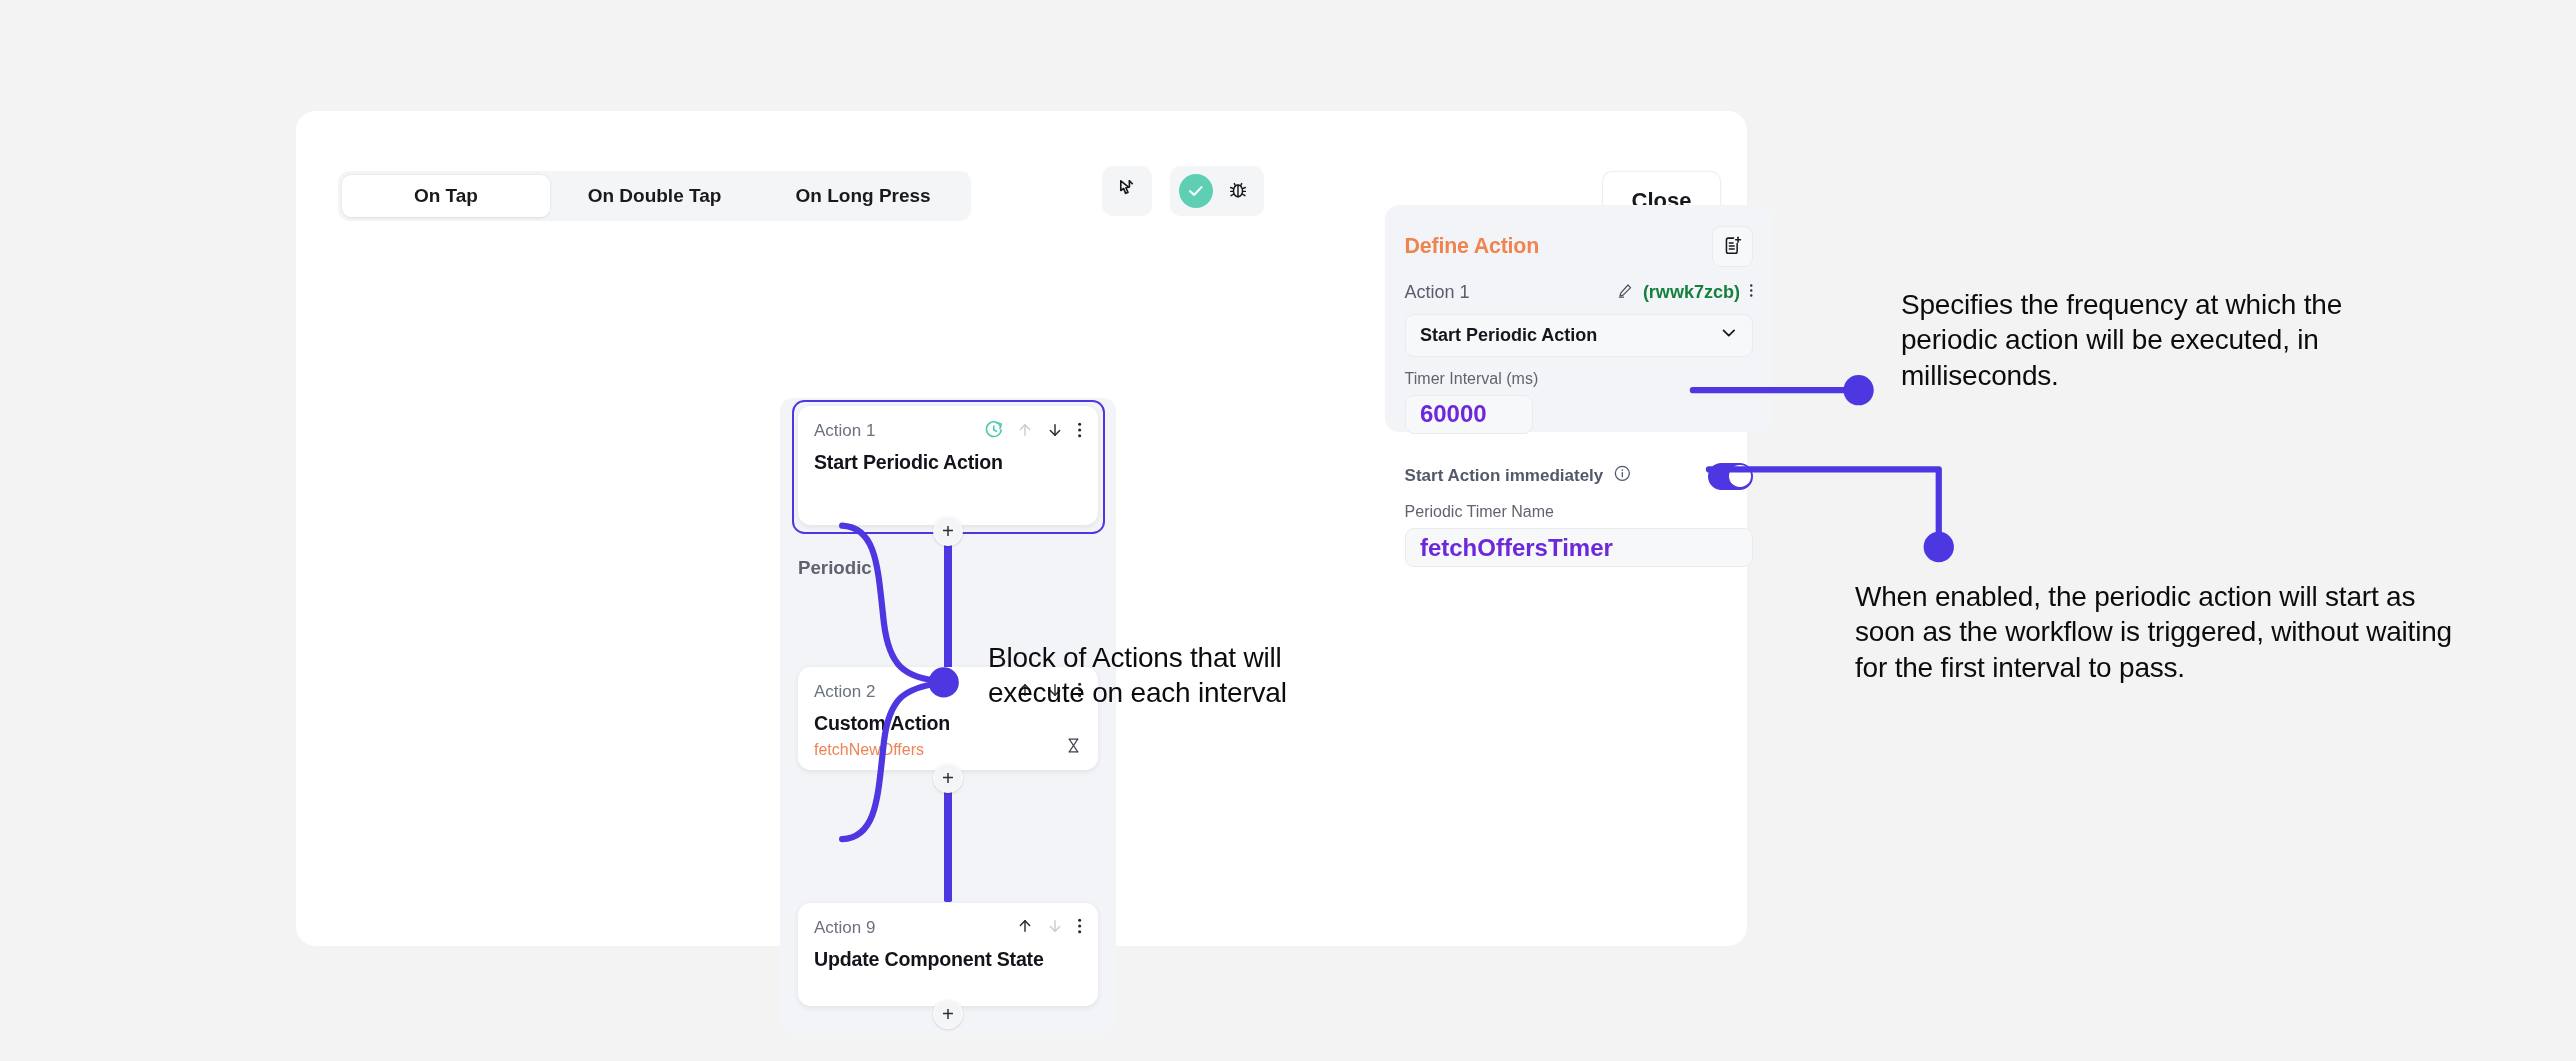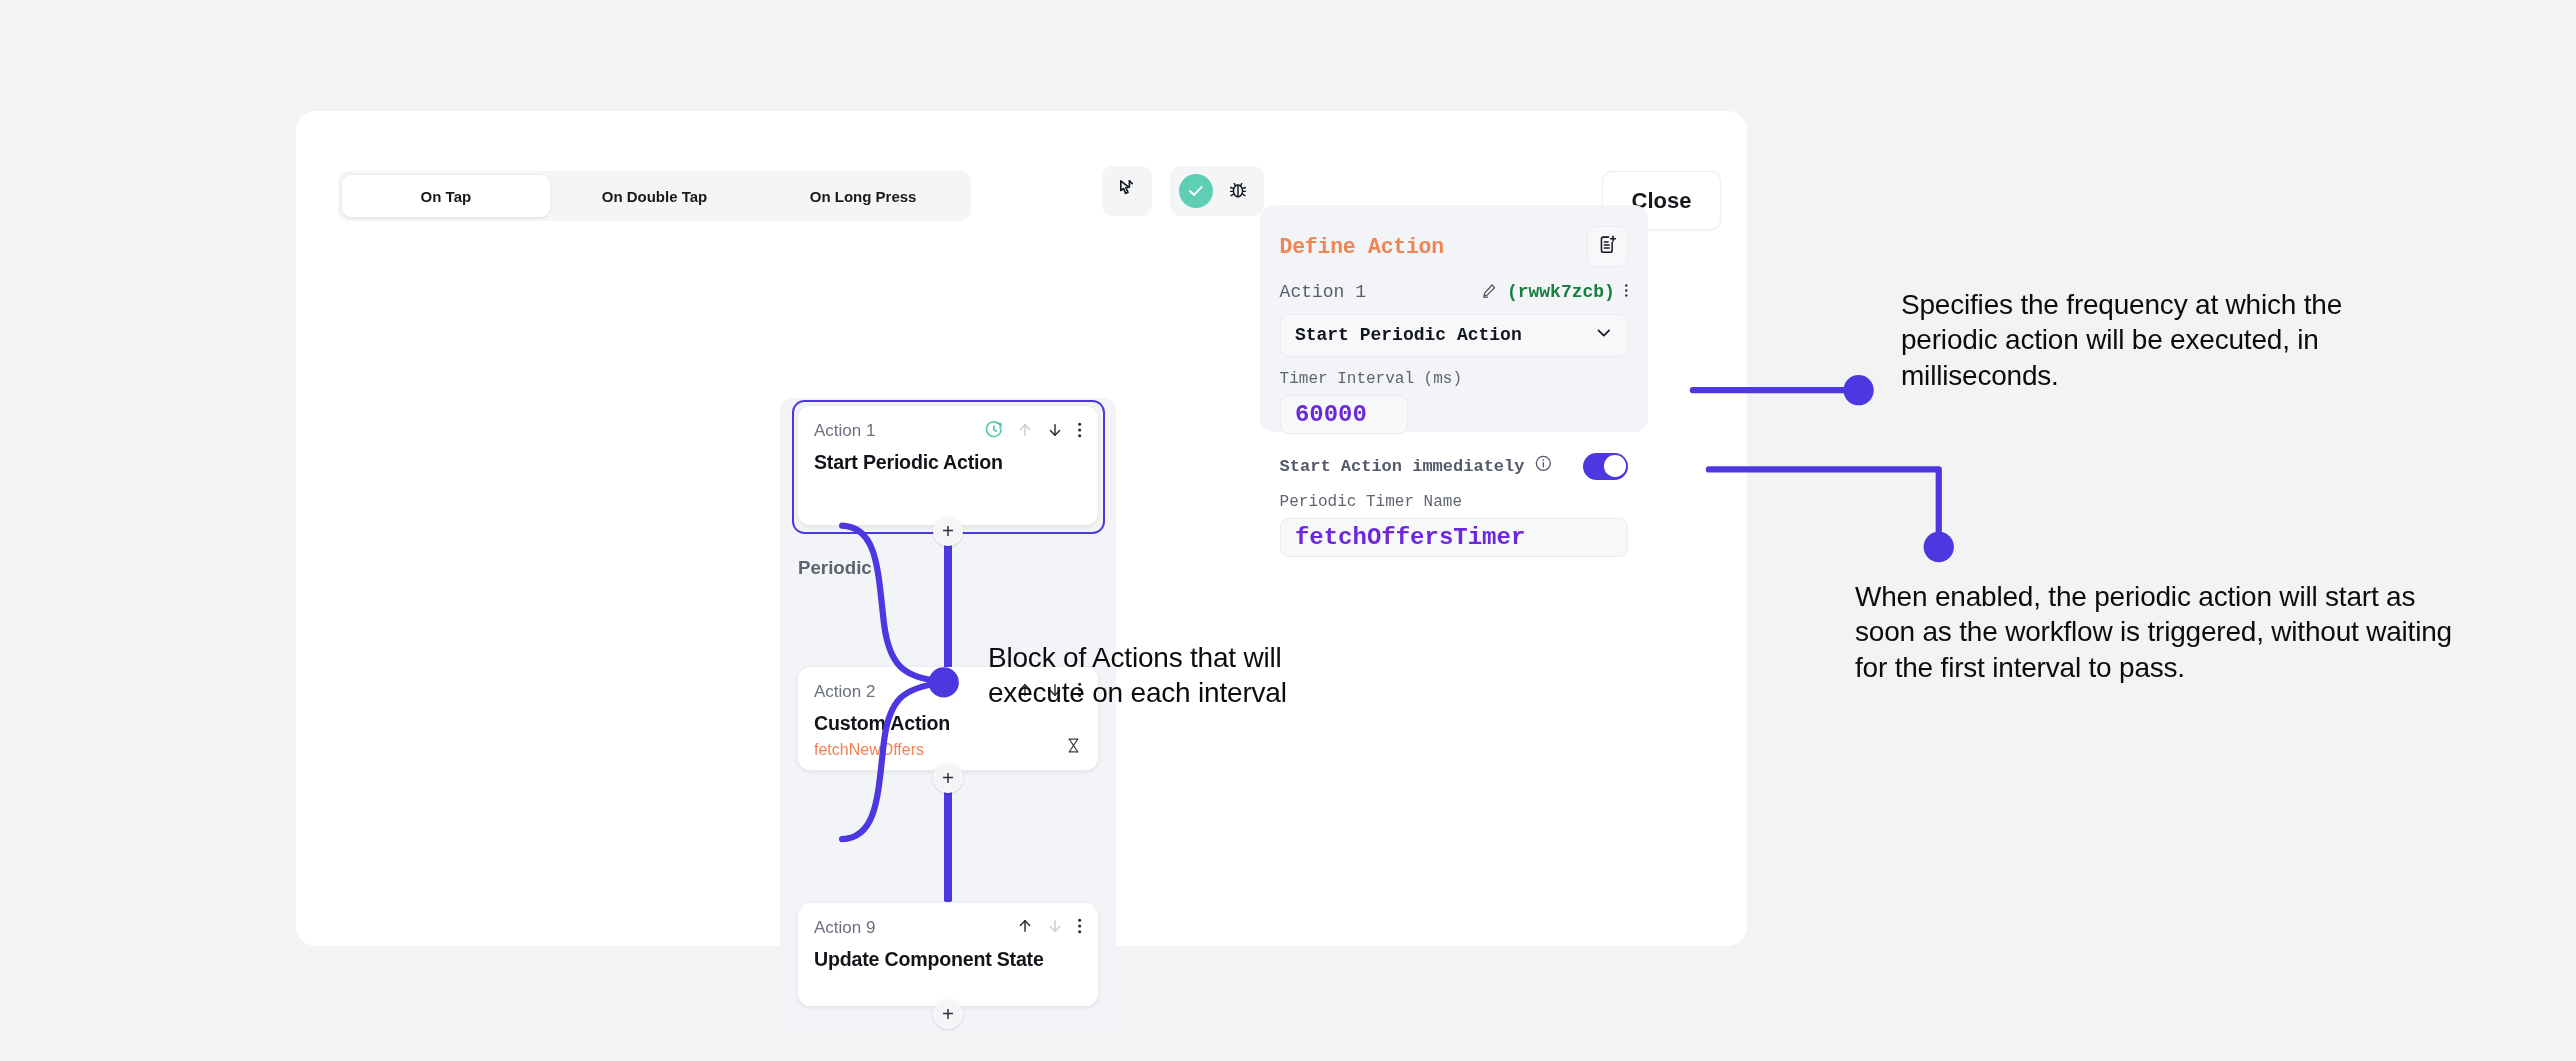--- a/index.html
+++ b/index.html
@@ -31,21 +31,21 @@
     display: flex;
     align-items: center;
     padding: 3.6px;
   }
   .tab {
     flex: 1 1 0;
     height: 100%;
     display: flex;
     align-items: center;
     justify-content: center;
-    font-size: 15px;
+    font-size: 19px;
     font-weight: bold;
     color: #1a1a1c;
     border-radius: 9px;
     cursor: pointer;
   }
   .tab.active {
     background: #ffffff;
     box-shadow: 0 0.9px 2.7px rgba(16,24,40,.10);
   }
 
@@ -155,27 +155,26 @@
     font-size: 20.5px; color: #2b2f38; line-height: 1;
     cursor: pointer;
   }
   #plus-1 { left: 153px; top: 118px; }
   #plus-2 { left: 153px; top: 365px; }
   #plus-3 { left: 153px; top: 601px; }
 
   
   .define-panel {
     position: absolute;
-    left: 1260px; top: 205px;
+    left: 1385px; top: 205px;
     width: 388px; height: 221px;
     background: #f3f4f7;
     border-radius: 14.3px;
     padding: 21.4px 19.6px;
     height: 227px;
-    font-family: Liberation Mono, monospace;
   }
   .define-panel { height: 227px; }
   .panel-head {
     display: flex; align-items: center; justify-content: space-between;
     height: 41px;
   }
   .panel-title { font-size: 21.4px; font-weight: bold; color: #ef8450; letter-spacing: -0.2px; }
   .panel-head-btn {
     width: 41px; height: 41px;
     background: #f7f8fa;
@@ -215,21 +214,21 @@
     border: 0.9px solid #e9ebef;
     border-radius: 9px;
     display: flex; align-items: center;
     padding: 0 14.3px;
     font-size: 24px; font-weight: bold; color: #6d28d9;
   }
   #timer-interval-input { width: 128px; }
   #timer-name-input { width: 100%; }
 
   .toggle-row {
-    margin-top: 18px;
+    margin-top: 28px;
     display: flex; align-items: center; justify-content: space-between;
     height: 28.5px;
   }
   .toggle-label { display: flex; align-items: center; gap: 9.8px; font-size: 17px; font-weight: bold; color: #53586a; }
   .switch {
     width: 45px; height: 27px;
     border-radius: 13.4px;
     background: #4d37e0;
     position: relative;
     cursor: pointer;

